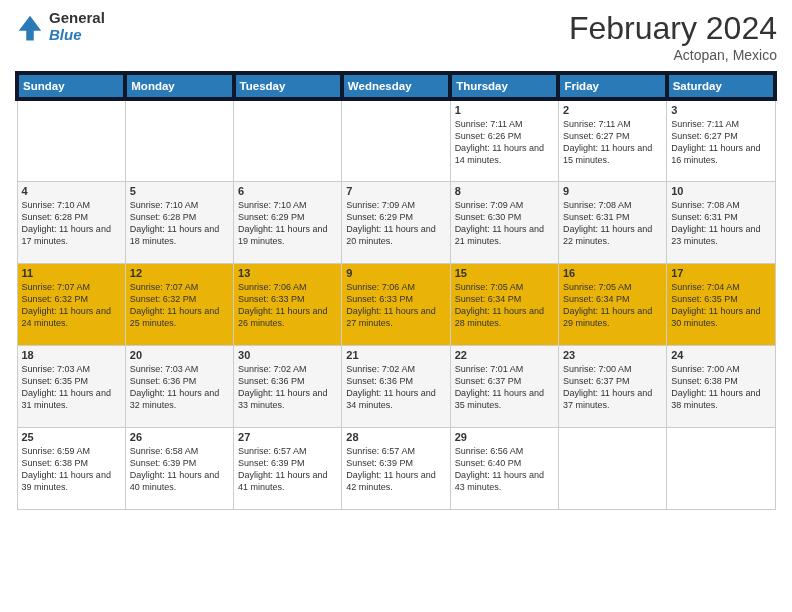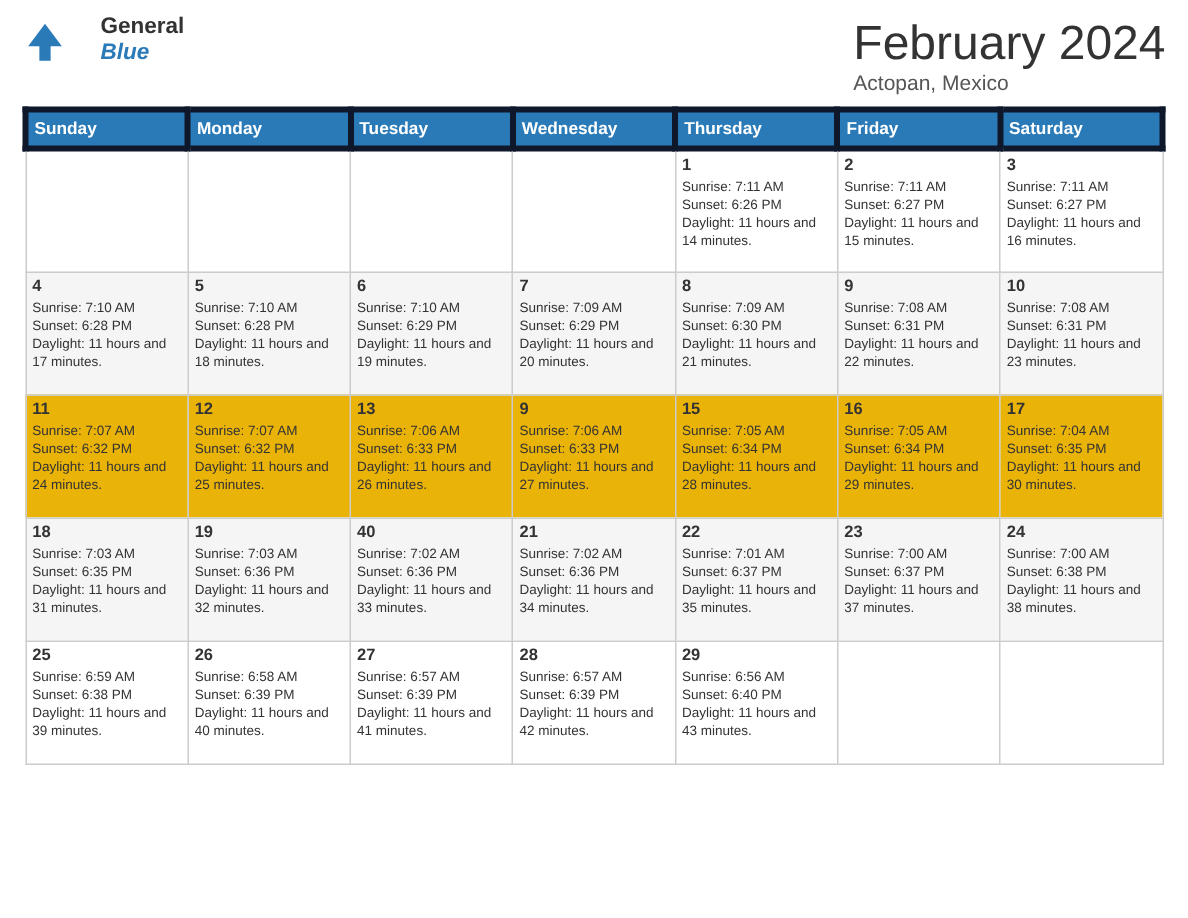--- a/index.html
+++ b/index.html
@@ -17,21 +17,21 @@
     }
     .header-row {
       display: flex;
       justify-content: space-between;
       align-items: flex-start;
       margin-bottom: 8px;
     }
     .logo {
       display: flex;
       align-items: center;
-      gap: 22px;
+      gap: 4px;
     }
     .logo-text {
       display: flex;
       flex-direction: column;
       line-height: 1.1;
     }
     .logo-general {
       font-size: 15px;
       font-weight: bold;
       color: #333;
@@ -40,20 +40,21 @@
       font-size: 15px;
       font-weight: bold;
       color: #2a7ab8;
       font-style: italic;
     }
     .logo-icon {
       width: 30px;
       height: 30px;
     }
     .title-block {
+      text-align: right;
     }
     .calendar-title {
       font-size: 32px;
       font-weight: normal;
       color: #333;
     }
     .calendar-subtitle {
       font-size: 14px;
       color: #555;
     }
@@ -240,27 +241,27 @@
           </td>
         </tr>
         <tr style="background: rgb(245, 245, 245);">
           <td>
             <span class="day-num">18</span>
             <div class="day-info" style="white-space: pre-line;">Sunrise: 7:03 AM
 Sunset: 6:35 PM
 Daylight: 11 hours and 31 minutes.</div>
           </td>
           <td>
-            <span class="day-num">19</span>
+            <span class="day-num">20</span>
             <div class="day-info" style="white-space: pre-line;">Sunrise: 7:03 AM
 Sunset: 6:36 PM
 Daylight: 11 hours and 32 minutes.</div>
           </td>
           <td>
-            <span class="day-num">40</span>
+            <span class="day-num">30</span>
             <div class="day-info" style="white-space: pre-line;">Sunrise: 7:02 AM
 Sunset: 6:36 PM
 Daylight: 11 hours and 33 minutes.</div>
           </td>
           <td>
             <span class="day-num">21</span>
             <div class="day-info" style="white-space: pre-line;">Sunrise: 7:02 AM
 Sunset: 6:36 PM
 Daylight: 11 hours and 34 minutes.</div>
           </td>

